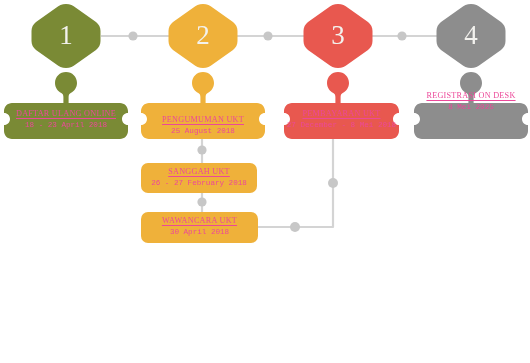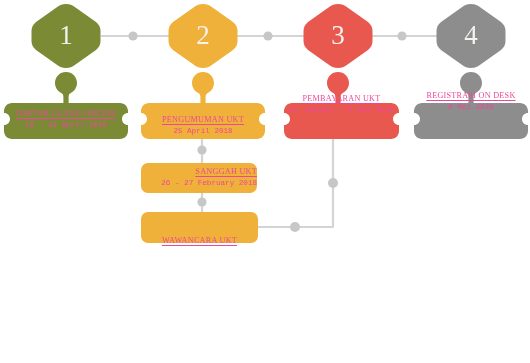--- a/index.html
+++ b/index.html
@@ -303,37 +303,38 @@
     <div class="hex-num" style="left:303px; top:22px; width:70px;">3</div>
     <div class="hex-num" style="left:436px; top:22px; width:70px;">4</div>
 
     <div class="card-text" style="left:4px; top:109px; width:124px;">
       <span class="card-title">DAFTAR ULANG ONLINE</span>
       <span class="card-date">18 - 23 April 2018</span>
     </div>
 
     <div class="card-text" style="left:141px; top:115px; width:124px;">
       <span class="card-title">PENGUMUMAN UKT</span>
-      <span class="card-date">25 April 2018</span>
-    </div>
-
-    <div class="card-text" style="left:284px; top:94px; width:115px;text-align:center;">
+      <span class="card-date">25 August 2018</span>
+    </div>
+
+    <div class="card-text" style="left:284px; top:109px; width:115px;text-align:center;">
       <span class="card-title">PEMBAYARAN UKT</span>
-      <span class="card-date">27 January - 8 Mei 2018</span>
+      <span class="card-date">27 December - 8 Mei 2018</span>
     </div>
 
     <div class="card-text" style="left:414px; top:91px; width:114px;">
       <span class="card-title">REGISTRASI ON DESK</span>
       <span class="card-date">8 Mei 2025</span>
     </div>
 
-    <div class="card-text" style="left:141px; top:167px; width:116px;text-align:right;">
+    <div class="card-text" style="left:141px; top:167px; width:116px;">
       <span class="card-title">SANGGAH UKT</span>
       <span class="card-date">26 - 27 February 2018</span>
     </div>
 
-    <div class="card-text" style="left:141px; top:216px; width:117px;margin-top:20px;">
+    <div class="card-text" style="left:141px; top:216px; width:117px;">
       <span class="card-title">WAWANCARA UKT</span>
+      <span class="card-date">30 April 2018</span>
     </div>
 
   </div>
 
 </div>
 
 </body></html>

